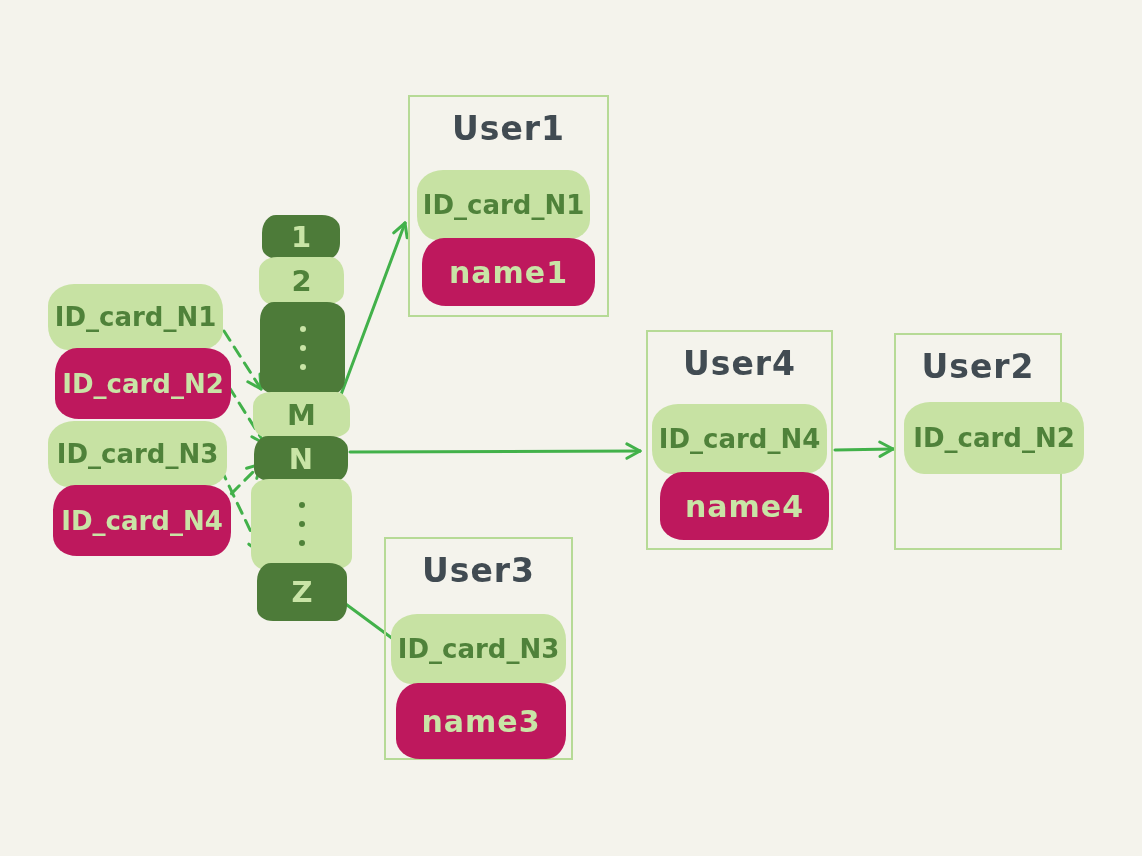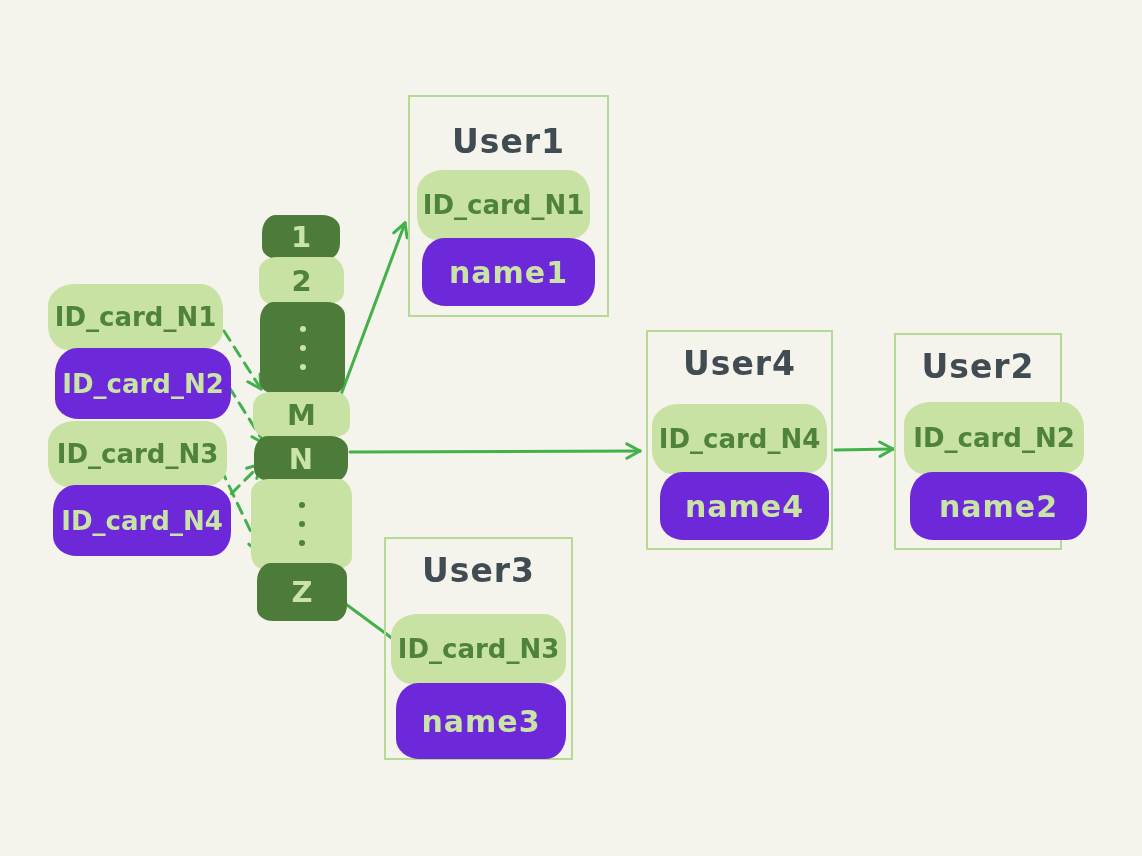--- a/index.html
+++ b/index.html
@@ -4,21 +4,21 @@
 <style>
   html,body{margin:0;padding:0;background:#f4f3ec;}
   .canvas{
     position:relative;width:1142px;height:856px;background:#f4f3ec;
     font-family:"DejaVu Sans","Liberation Sans",sans-serif;overflow:hidden;
   }
   #arrows{position:absolute;left:0;top:0;width:1142px;height:856px;pointer-events:none;}
   .node{position:absolute;display:flex;align-items:center;justify-content:center;box-sizing:border-box;}
   .pill{font-weight:bold;letter-spacing:0px;}
   .pill.light{background:#c7e2a3;color:#4f823a;border-radius:26px 22px 24px 20px / 22px 26px 20px 24px;}
-  .pill.dark{background:#6d28d9;color:#c9e4a6;border-radius:22px 26px 20px 24px / 26px 22px 24px 20px;}
+  .pill.dark{background:#be185d;color:#c9e4a6;border-radius:22px 26px 20px 24px / 26px 22px 24px 20px;}
   .bucket{font-weight:bold;}
   .bucket.light{background:#c7e2a3;color:#4f823a;border-radius:18px 14px 16px 12px / 14px 18px 12px 16px;}
   .bucket.dark{background:#4d7b39;color:#c9e4a6;border-radius:14px 18px 12px 16px / 18px 14px 16px 12px;}
   .dots-col{display:flex;flex-direction:column;align-items:center;gap:13px;}
   .dot{width:6px;height:6px;border-radius:50%;}
   .bucket.dark .dot{background:#c9e4a6;}
   .bucket.light .dot{background:#4f823a;}
   .user-box{
     position:absolute;border:2px solid #b6da96;background:transparent;box-sizing:border-box;
   }
@@ -94,33 +94,32 @@
       <div class="node bucket bucket-font dark" style="left: 254px; top: 436px; width: 94px; height: 45px;">N</div>
       <div class="node bucket bucket-font light" style="left: 251px; top: 479px; width: 101px; height: 90px;">
         <div class="dots-col">
           <span class="dot"></span>
           <span class="dot"></span>
           <span class="dot"></span>
         </div>
       </div>
       <div class="node bucket bucket-font dark" style="left: 257px; top: 563px; width: 90px; height: 58px;">Z</div>
       <div class="user-box" style="left: 408px; top: 95px; width: 201px; height: 222px;">
-        <div class="user-title" style="top: 12px; margin-top: 13px;">User1</div>
+        <div class="user-title" style="top: 12px;">User1</div>
         <div class="node pill light id-font" style="left: 7px; top: 73px; width: 173px; height: 70px;">ID_card_N1</div>
         <div class="node pill dark name-font" style="left: 12px; top: 141px; width: 173px; height: 68px;">name1</div>
       </div>
       <div class="user-box" style="left: 646px; top: 330px; width: 187px; height: 220px;">
         <div class="user-title" style="top: 12px;">User4</div>
         <div class="node pill light id-font" style="left: 4px; top: 72px; width: 175px; height: 70px;">ID_card_N4</div>
         <div class="node pill dark name-font" style="left: 12px; top: 140px; width: 169px; height: 68px;">name4</div>
       </div>
       <div class="user-box" style="left: 894px; top: 333px; width: 168px; height: 217px;">
         <div class="user-title" style="top: 12px;">User2</div>
         <div class="node pill light id-font" style="left: 8px; top: 67px; width: 180px; height: 72px;">ID_card_N2</div>
-        <div class="node pill dark name-font" style="left: 14px; top: 137px; width: 177px; height: 68px;">name2</div>
       </div>
       <div class="user-box" style="left: 384px; top: 537px; width: 189px; height: 223px;">
         <div class="user-title" style="top: 12px;">User3</div>
         <div class="node pill light id-font" style="left: 5px; top: 75px; width: 175px; height: 70px;">ID_card_N3</div>
         <div class="node pill dark name-font" style="left: 10px; top: 144px; width: 170px; height: 76px;">name3</div>
       </div>
     </div>
 </div>
 
 </body></html>

